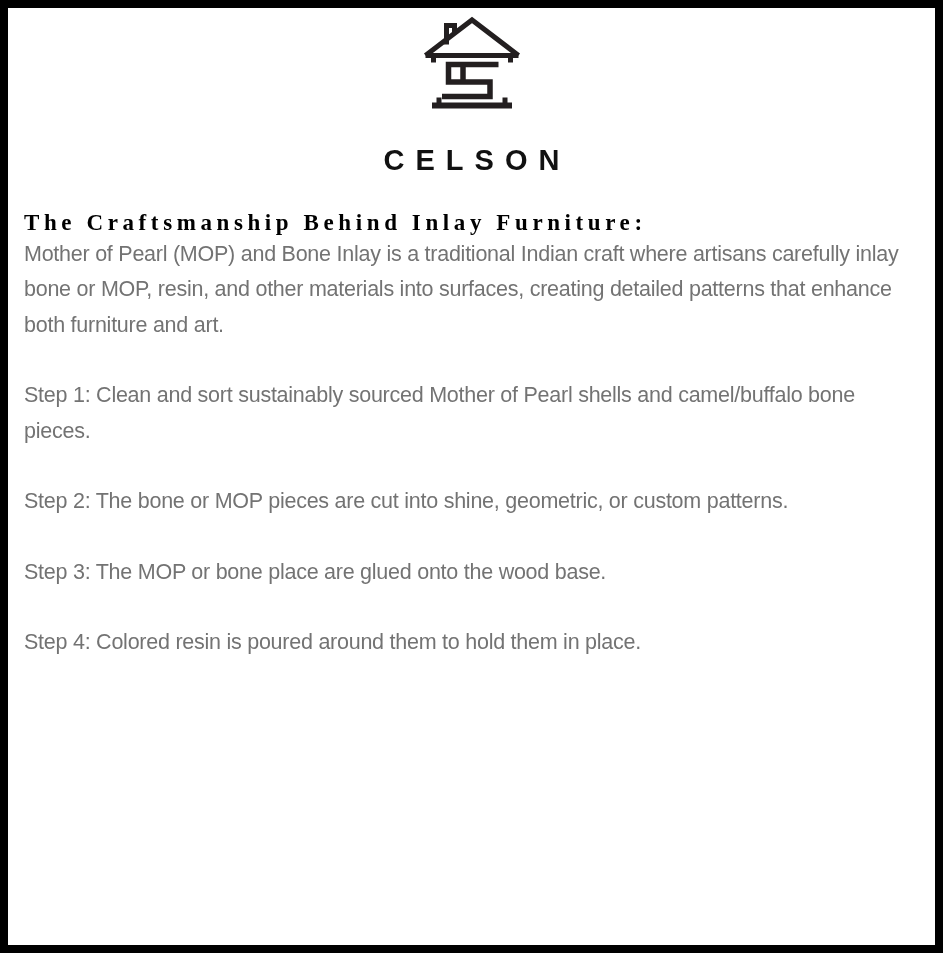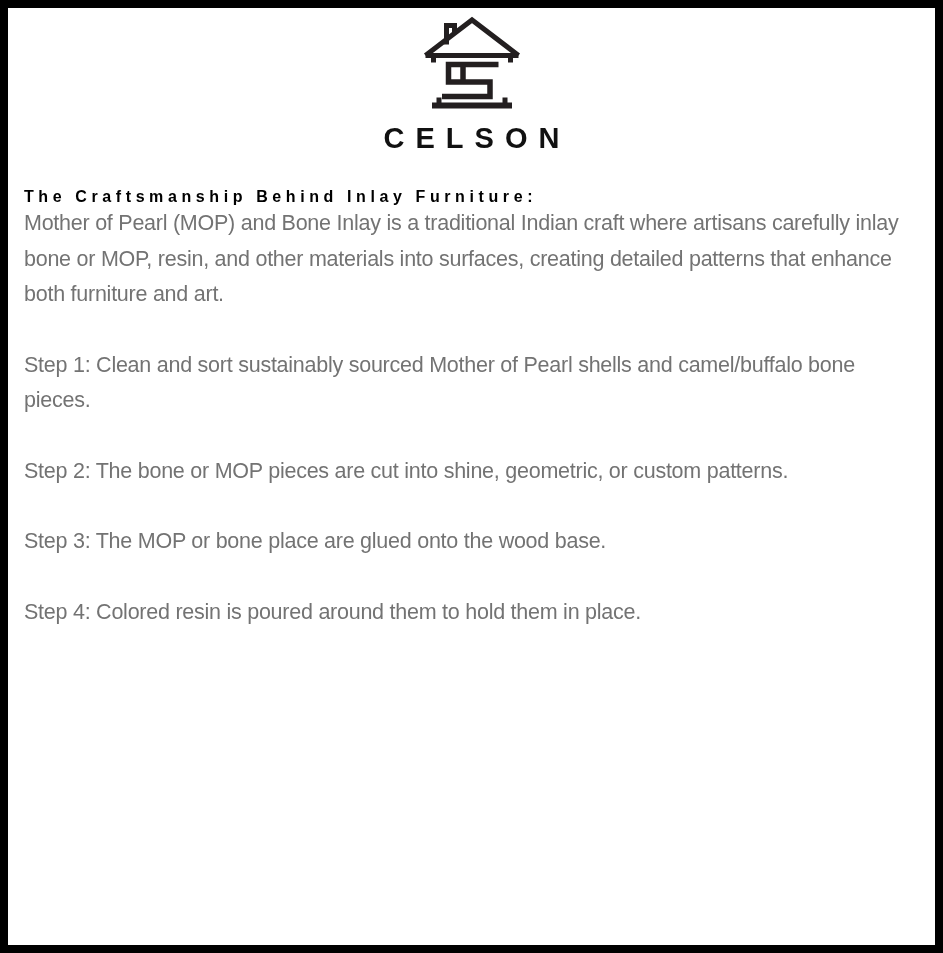--- a/index.html
+++ b/index.html
@@ -35,29 +35,29 @@
   .logo-mark {
     display: block;
     margin: 0 auto;
   }
   .brand-name {
     font-family: "Liberation Sans", sans-serif;
     font-size: 29px;
     font-weight: 600;
     letter-spacing: 11px;
     color: #111111;
-    margin-top: 8px;
+    margin-top: 30px;
     margin-left: 11px; 
     line-height: 1;
   }
 
   
   .doc-title {
-    font-family: Liberation Sans, sans-serif;
-    font-size: 16px;
+    font-family: Liberation Serif, serif;
+    font-size: 23px;
     font-weight: 700;
     letter-spacing: 4.6px;
     color: #000000;
     margin: 34px 0 0 8px;
     line-height: 1.2;
     white-space: nowrap;
   }
 
   
   .body-copy {

